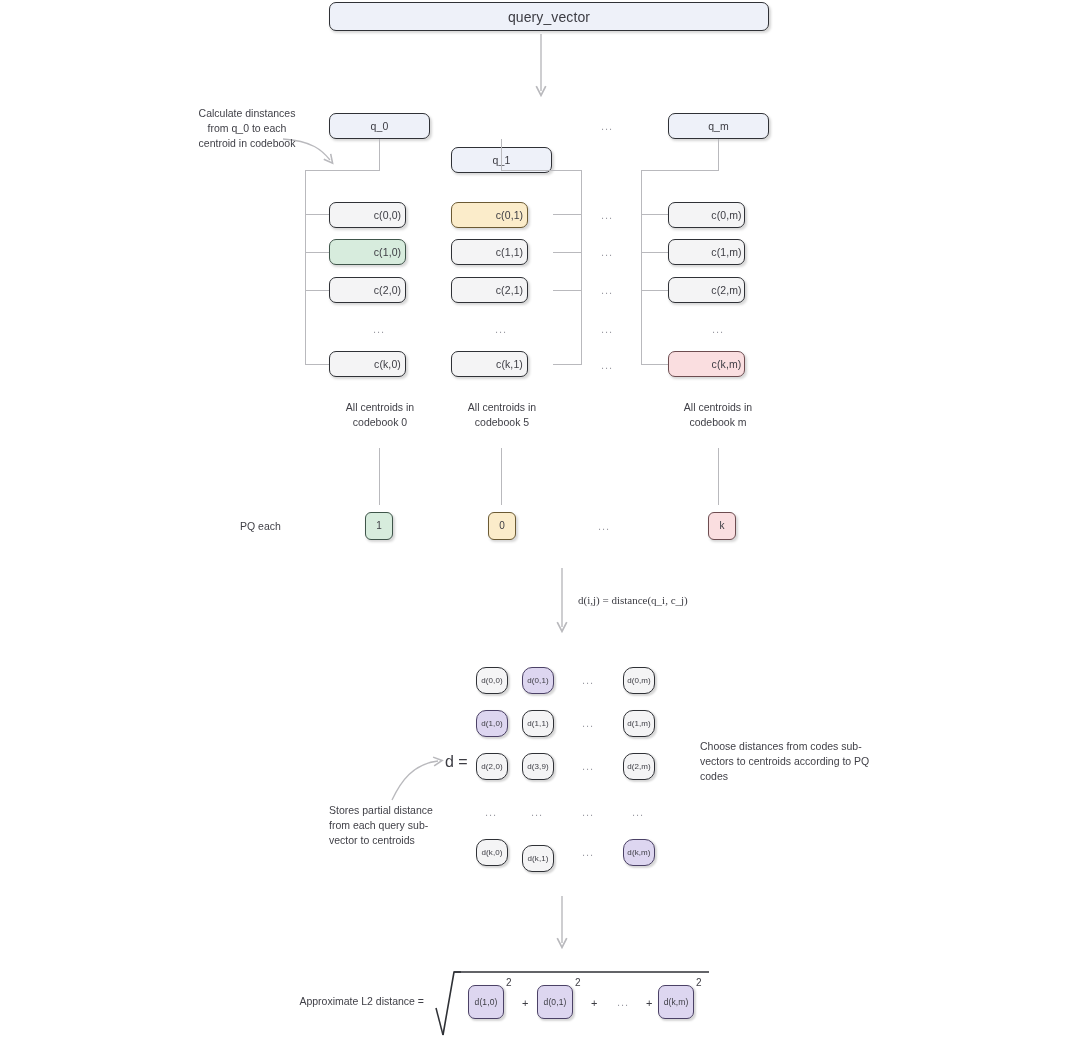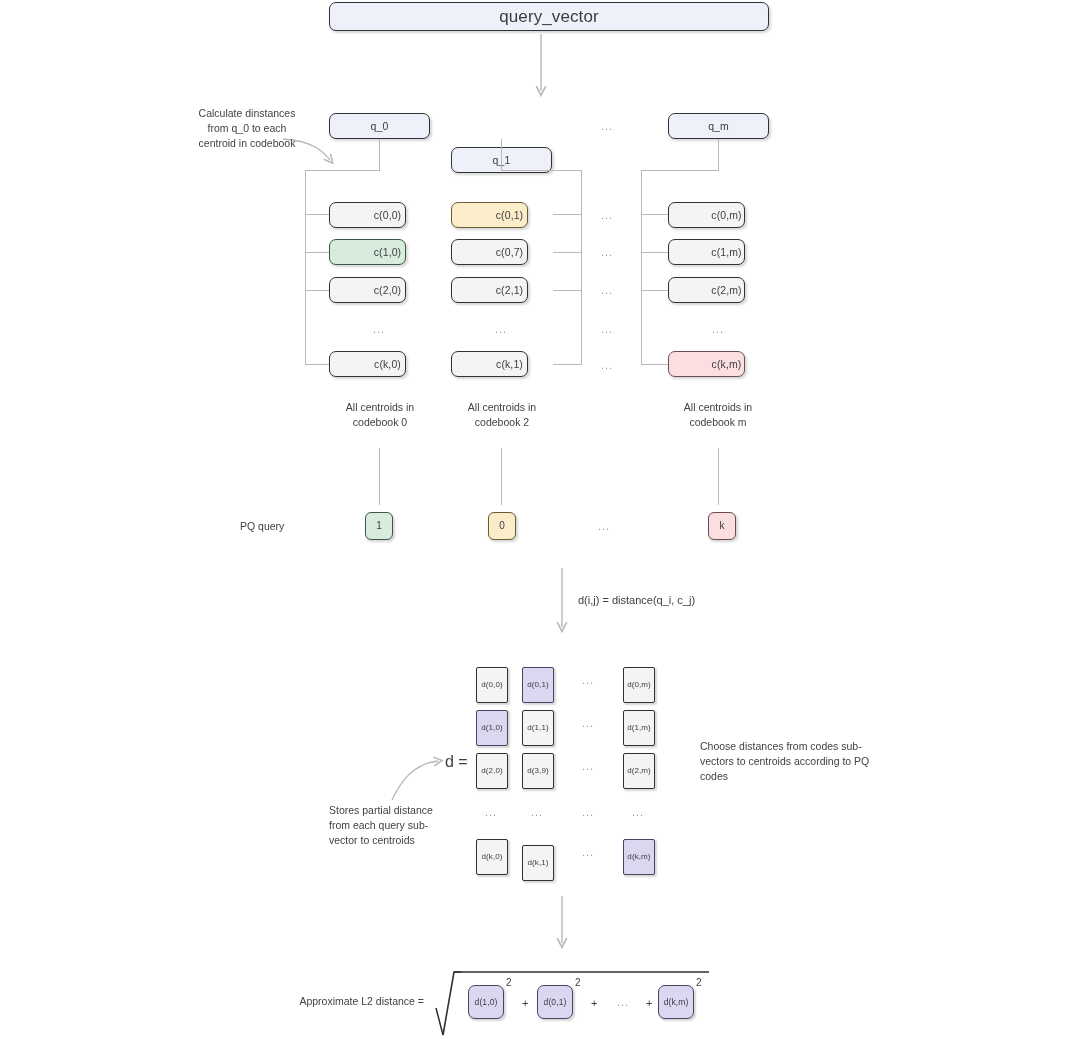--- a/index.html
+++ b/index.html
@@ -24,37 +24,37 @@
   }
   .node.blue{background:#eef1f9;border-color:#2f3136;}
   .node.plain{background:#f4f4f5;}
   .node.yellow{background:#fbecca;border-color:#6b5a33;}
   .node.green{background:#d7ecdd;border-color:#3f554a;}
   .node.pink{background:#fadee0;border-color:#6d4c50;}
   .node.purple{background:#ddd6f0;border-color:#4b4166;}
 
   .qbox{width:101px;height:26px;}
   .cbox{width:77px;height:26px;padding-left:40px;}
-  .topbox{width:440px;height:29px;font-size:17px;}
+  .topbox{width:440px;height:29px;font-size:14px;}
 
   .pq{width:28px;height:28px;border-radius:6px;font-size:10px;}
 
-  .dcell{width:32px;height:36px;border-radius:2px;font-size:8px;
+  .dcell{width:32px;height:27px;border-radius:10px;font-size:8px;
          border-width:1.5px;box-shadow:1.2px 1.6px 2px rgba(0,0,0,0.16);}
 
   .sq{width:36px;height:34px;border-radius:7px;font-size:8.5px;
       border-width:1.6px;box-shadow:1.2px 1.6px 2px rgba(0,0,0,0.16);}
 
   
   .lbl{position:absolute;font-size:10.5px;line-height:15px;color:#3f3f46;}
   .lbl.c{text-align:center;}
   .lbl.r{text-align:right;}
   .lbl.l{text-align:left;}
   .dots{position:absolute;font-size:11px;color:#9b9ba3;letter-spacing:1px;}
-  .formula{position:absolute;font-size:11px;color:#3c3c43;}
+  .formula{position:absolute;font-size:11px;color:#3c3c43;font-family:Liberation Serif, serif;}
   .deq{position:absolute;font-size:16px;color:#3c3c43;}
   .supx{position:absolute;font-size:10px;color:#3c3c43;}
   .plus{position:absolute;font-size:11px;color:#3c3c43;}
 
   
   .ln{position:absolute;background:#b9b9bd;}
   .lnh{height:1px;}
   .lnv{width:1px;}
 
   svg.ov{position:absolute;left:0;top:0;width:1080px;height:1039px;overflow:visible;pointer-events:none;}
@@ -133,21 +133,21 @@
   </div>
 <div class="dots" style="left:601px;top:209px;">...</div>
 <div class="node plain cbox" style="left:668px;top:202px;">
   <span>c(0,m)</span>
   </div>
 
 <div class="node green cbox" style="left:329px;top:239px;">
   <span>c(1,0)</span>
   </div>
 <div class="node plain cbox" style="left:451px;top:239px;">
-  <span>c(0,7)</span>
+  <span>c(1,1)</span>
   </div>
 <div class="dots" style="left:601px;top:246px;">...</div>
 <div class="node plain cbox" style="left:668px;top:239px;">
   <span>c(1,m)</span>
   </div>
 
 <div class="node plain cbox" style="left:329px;top:277px;">
   <span>c(2,0)</span>
   </div>
 <div class="node plain cbox" style="left:451px;top:277px;">
@@ -168,28 +168,28 @@
   </div>
 <div class="node plain cbox" style="left:451px;top:351px;">
   <span>c(k,1)</span>
   </div>
 <div class="dots" style="left:601px;top:359px;">...</div>
 <div class="node pink cbox" style="left:668px;top:351px;">
   <span>c(k,m)</span>
   </div>
 
 <div class="lbl c" style="left:324px;top:400px;width:112px;">All centroids in codebook 0</div>
-<div class="lbl c" style="left:446px;top:400px;width:112px;">All centroids in codebook 2</div>
+<div class="lbl c" style="left:446px;top:400px;width:112px;">All centroids in codebook 5</div>
 <div class="lbl c" style="left:662px;top:400px;width:112px;">All centroids in codebook m</div>
 
 <div class="ln lnv" style="left:379px;top:448px;height:57px;"></div>
 <div class="ln lnv" style="left:501px;top:448px;height:57px;"></div>
 <div class="ln lnv" style="left:718px;top:448px;height:57px;"></div>
 
-<div class="lbl l" style="left:240px;top:519px;width:90px;">PQ query</div>
+<div class="lbl l" style="left:240px;top:519px;width:90px;">PQ each</div>
 <div class="node green pq" style="left:365px;top:512px;">
   <span>1</span>
   </div>
 <div class="node yellow pq" style="left:488px;top:512px;">
   <span>0</span>
   </div>
 <div class="dots" style="left:598px;top:520px;">...</div>
 <div class="node pink pq" style="left:708px;top:512px;">
   <span>k</span>
   </div>

